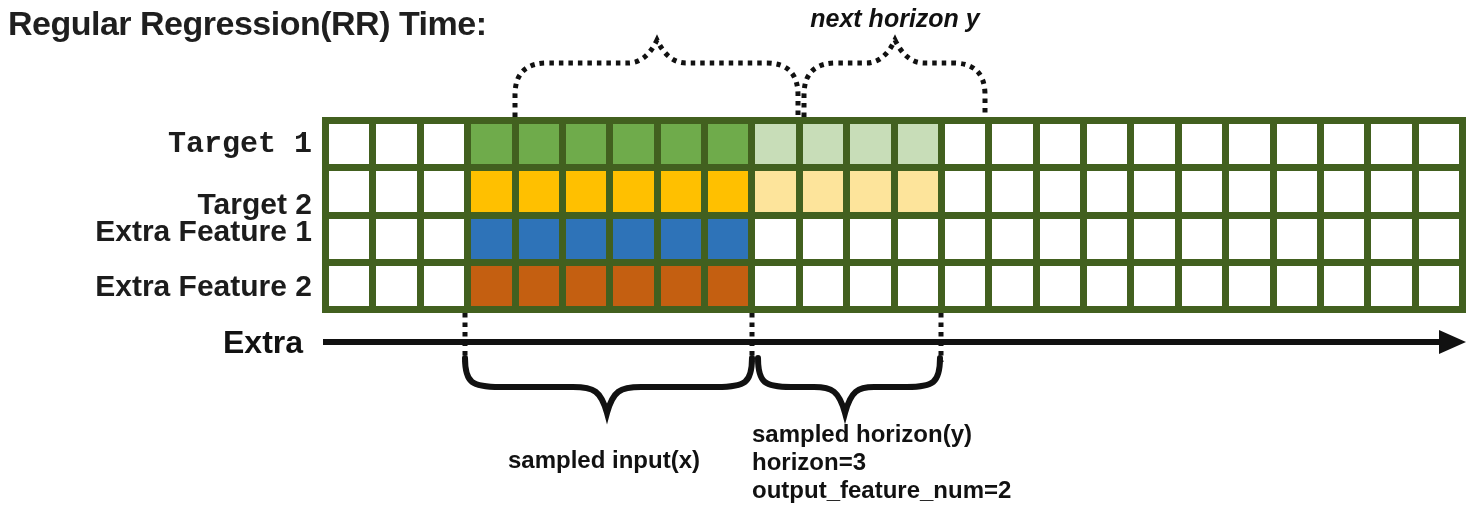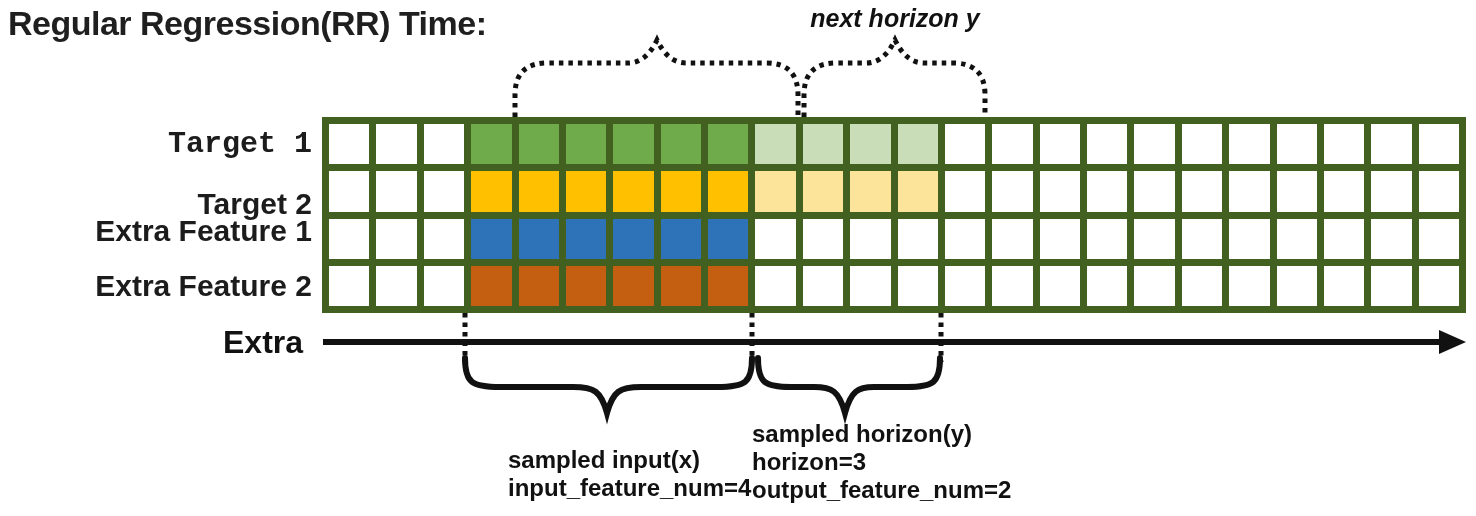--- a/index.html
+++ b/index.html
@@ -175,21 +175,20 @@
       <div class="cell" style="background: rgb(255, 255, 255);"></div>
       <div class="cell" style="background: rgb(255, 255, 255);"></div>
       <div class="cell" style="background: rgb(255, 255, 255);"></div>
       <div class="cell" style="background: rgb(255, 255, 255);"></div>
     </div>
 
   <div class="time-label">Extra</div>
 
   <div class="sample-text input">
     <div>sampled input(x)</div>
-    <div>input_feature_num=4</div>
   </div>
 
   <div class="sample-text output">
     <div>sampled horizon(y)</div>
     <div>horizon=3</div>
     <div>output_feature_num=2</div>
   </div>
 
 </div>
 

